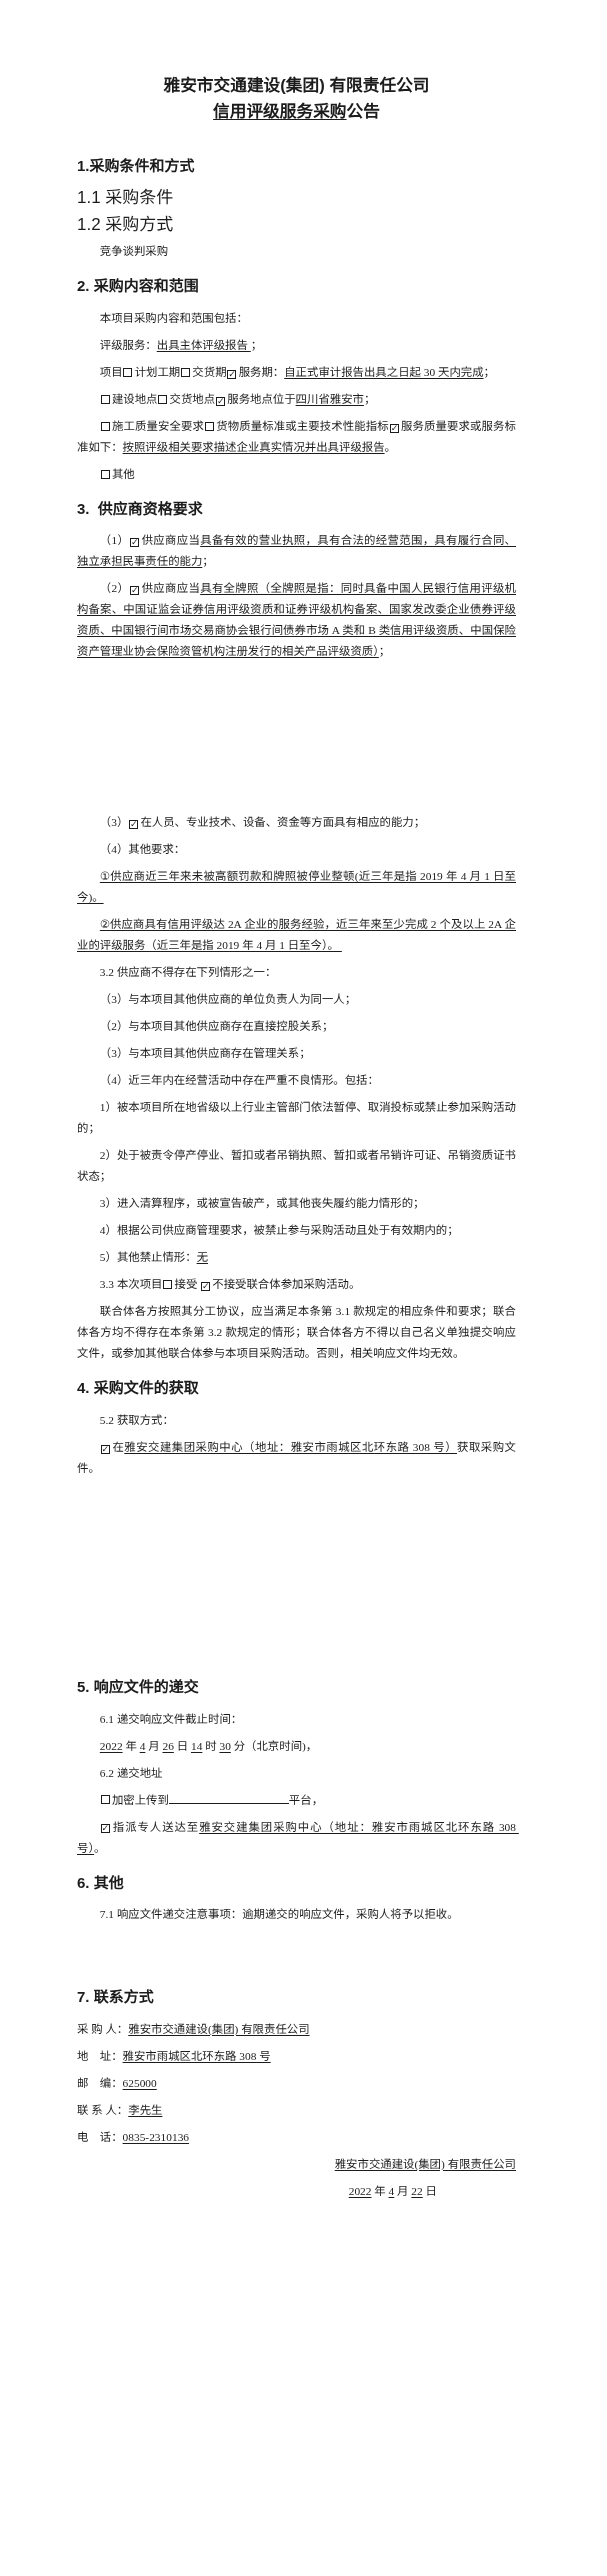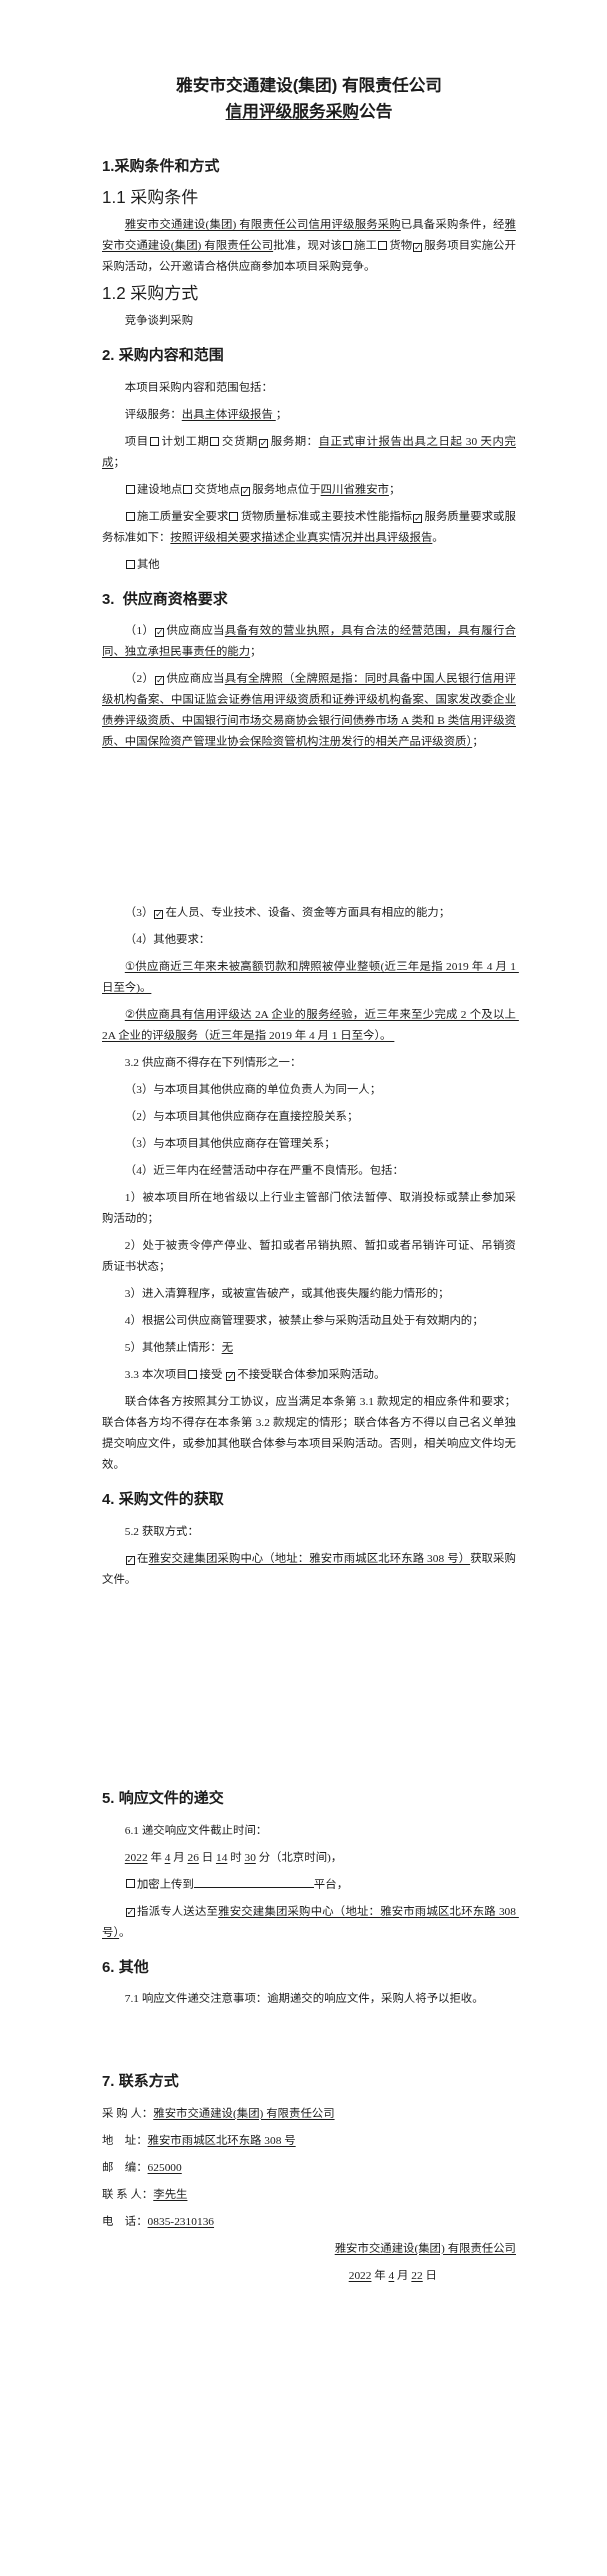--- a/index.html
+++ b/index.html
@@ -1,20 +1,20 @@
 <!DOCTYPE html>
 <html lang="zh-CN" style="font-size:12px"><head>
 <meta charset="utf-8">
 <style>
   html,body{margin:0;padding:0;}
   body{
     width:607px;height:2576px;overflow:hidden;
     background:#ffffff;color:#1c1c1c;
   }
-  .page{padding:73px 91px 0 102px;}
+  .page{padding:73px 91px 0 77px;}
   .blk{position:relative;}
   .title{
     font-family:"Liberation Sans","DejaVu Sans",sans-serif;
     font-weight:bold;font-size:16.7px;line-height:26px;
     text-align:center;white-space:pre-wrap;
   }
   .h2{
     font-family:"Liberation Sans","DejaVu Sans",sans-serif;
     font-weight:bold;font-size:15px;line-height:23px;
     margin:12px 0 10.6px 0;white-space:pre-wrap;
@@ -47,21 +47,20 @@
 </style>
 </head>
 <body>
 
 <main class="page">
     <div class="blk title"><span>雅安市交通建设(集团) 有限责任公司</span></div>
     <div class="blk title"><span class="u">信用评级服务采购</span><span>公告</span></div>
     <div class="gap" style="height: 16.7px;"></div>
     <div class="blk h2"><span>1.采购条件和方式</span></div>
     <div class="blk sub"><span>1.1 采购条件</span></div>
-    <div class="blk p indent"><span class="u">雅安市交通建设(集团) 有限责任公司信用评级服务采购</span><span>已具备采购条件，经</span><span class="u">雅安市交通建设(集团) 有限责任公司</span><span>批准，现对该</span><span class="cb"></span><span>施工</span><span class="cb"></span><span>货物</span><span class="cb">✓</span><span>服务项目实施公开采购活动，公开邀请合格供应商参加本项目采购竞争。</span></div>
     <div class="blk sub"><span>1.2 采购方式</span></div>
     <div class="blk p indent"><span>竞争谈判采购</span></div>
     <div class="blk h2"><span>2. 采购内容和范围</span></div>
     <div class="blk p indent"><span>本项目采购内容和范围包括：</span></div>
     <div class="blk p indent"><span>评级服务：</span><span class="u">出具主体评级报告 </span><span>；</span></div>
     <div class="blk p indent"><span>项目</span><span class="cb"></span><span>计划工期</span><span class="cb"></span><span>交货期</span><span class="cb">✓</span><span>服务期：</span><span class="u">自正式审计报告出具之日起 30 天内完成</span><span>；</span></div>
     <div class="blk p indent"><span class="cb"></span><span>建设地点</span><span class="cb"></span><span>交货地点</span><span class="cb">✓</span><span>服务地点位于</span><span class="u">四川省雅安市</span><span>；</span></div>
     <div class="blk p indent"><span class="cb"></span><span>施工质量安全要求</span><span class="cb"></span><span>货物质量标准或主要技术性能指标</span><span class="cb">✓</span><span>服务质量要求或服务标准如下：</span><span class="u">按照评级相关要求描述企业真实情况并出具评级报告</span><span>。</span></div>
     <div class="blk p indent"><span class="cb"></span><span>其他</span></div>
     <div class="blk h2"><span>3.  供应商资格要求</span></div>
@@ -84,20 +83,21 @@
     <div class="blk p indent"><span>5）其他禁止情形：</span><span class="u">无</span></div>
     <div class="blk p indent"><span>3.3 本次项目</span><span class="cb"></span><span>接受 </span><span class="cb">✓</span><span>不接受联合体参加采购活动。</span></div>
     <div class="blk p indent"><span>联合体各方按照其分工协议，应当满足本条第 3.1 款规定的相应条件和要求；联合体各方均不得存在本条第 3.2 款规定的情形；联合体各方不得以自己名义单独提交响应文件，或参加其他联合体参与本项目采购活动。否则，相关响应文件均无效。</span></div>
     <div class="blk h2"><span>4. 采购文件的获取</span></div>
     <div class="blk p indent"><span>5.2 获取方式：</span></div>
     <div class="blk p indent"><span class="cb">✓</span><span>在</span><span class="u">雅安交建集团采购中心（地址：雅安市雨城区北环东路 308 号）</span><span>获取采购文件。</span></div>
     <div class="gap" style="height: 178px;"></div>
     <div class="blk h2"><span>5. 响应文件的递交</span></div>
     <div class="blk p indent"><span>6.1 递交响应文件截止时间：</span></div>
     <div class="blk p indent"><span class="u">2022</span><span> 年 </span><span class="u">4</span><span> 月 </span><span class="u">26</span><span> 日 </span><span class="u">14</span><span> 时 </span><span class="u">30</span><span> 分（北京时间)，</span></div>
+    <div class="blk p indent"><span>6.2 递交地址</span></div>
     <div class="blk p indent"><span class="cb"></span><span>加密上传到</span><span class="bl" style="width: 120px;"></span><span>平台，</span></div>
     <div class="blk p indent"><span class="cb">✓</span><span>指派专人送达至</span><span class="u">雅安交建集团采购中心（地址：雅安市雨城区北环东路 308 号）</span><span>。</span></div>
     <div class="blk h2"><span>6. 其他</span></div>
     <div class="blk p indent"><span>7.1 响应文件递交注意事项：逾期递交的响应文件，采购人将予以拒收。</span></div>
     <div class="gap" style="height: 42px;"></div>
     <div class="blk h2"><span>7. 联系方式</span></div>
     <div class="blk p"><span>采 购 人：</span><span class="u">雅安市交通建设(集团) 有限责任公司</span></div>
     <div class="blk p"><span>地    址：</span><span class="u">雅安市雨城区北环东路 308 号</span></div>
     <div class="blk p"><span>邮    编：</span><span class="u">625000</span></div>
     <div class="blk p"><span>联 系 人：</span><span class="u">李先生</span></div>

